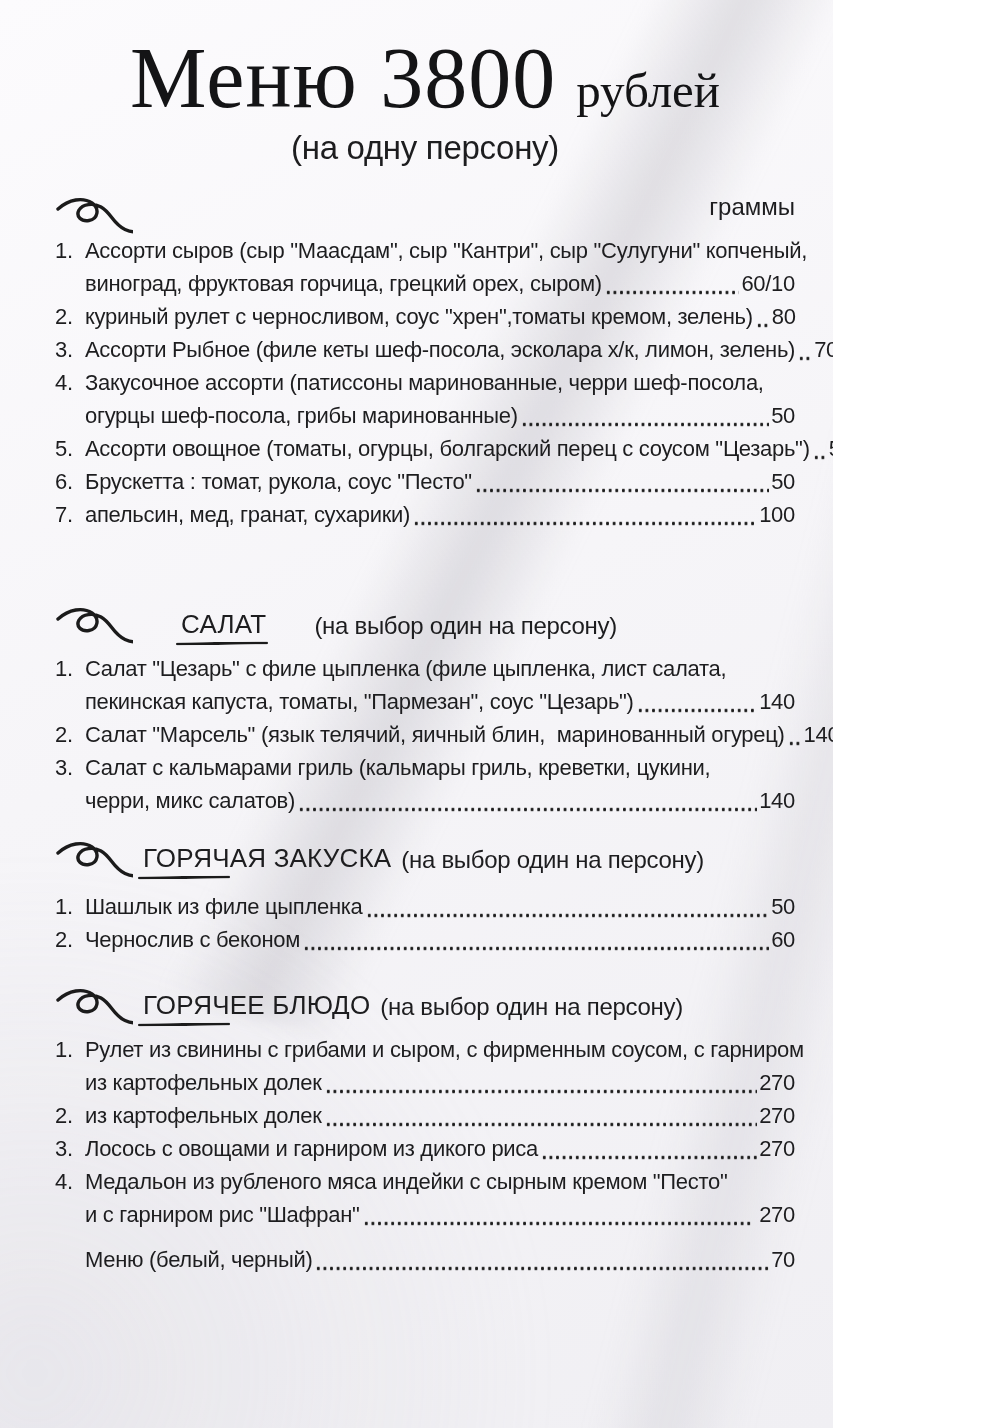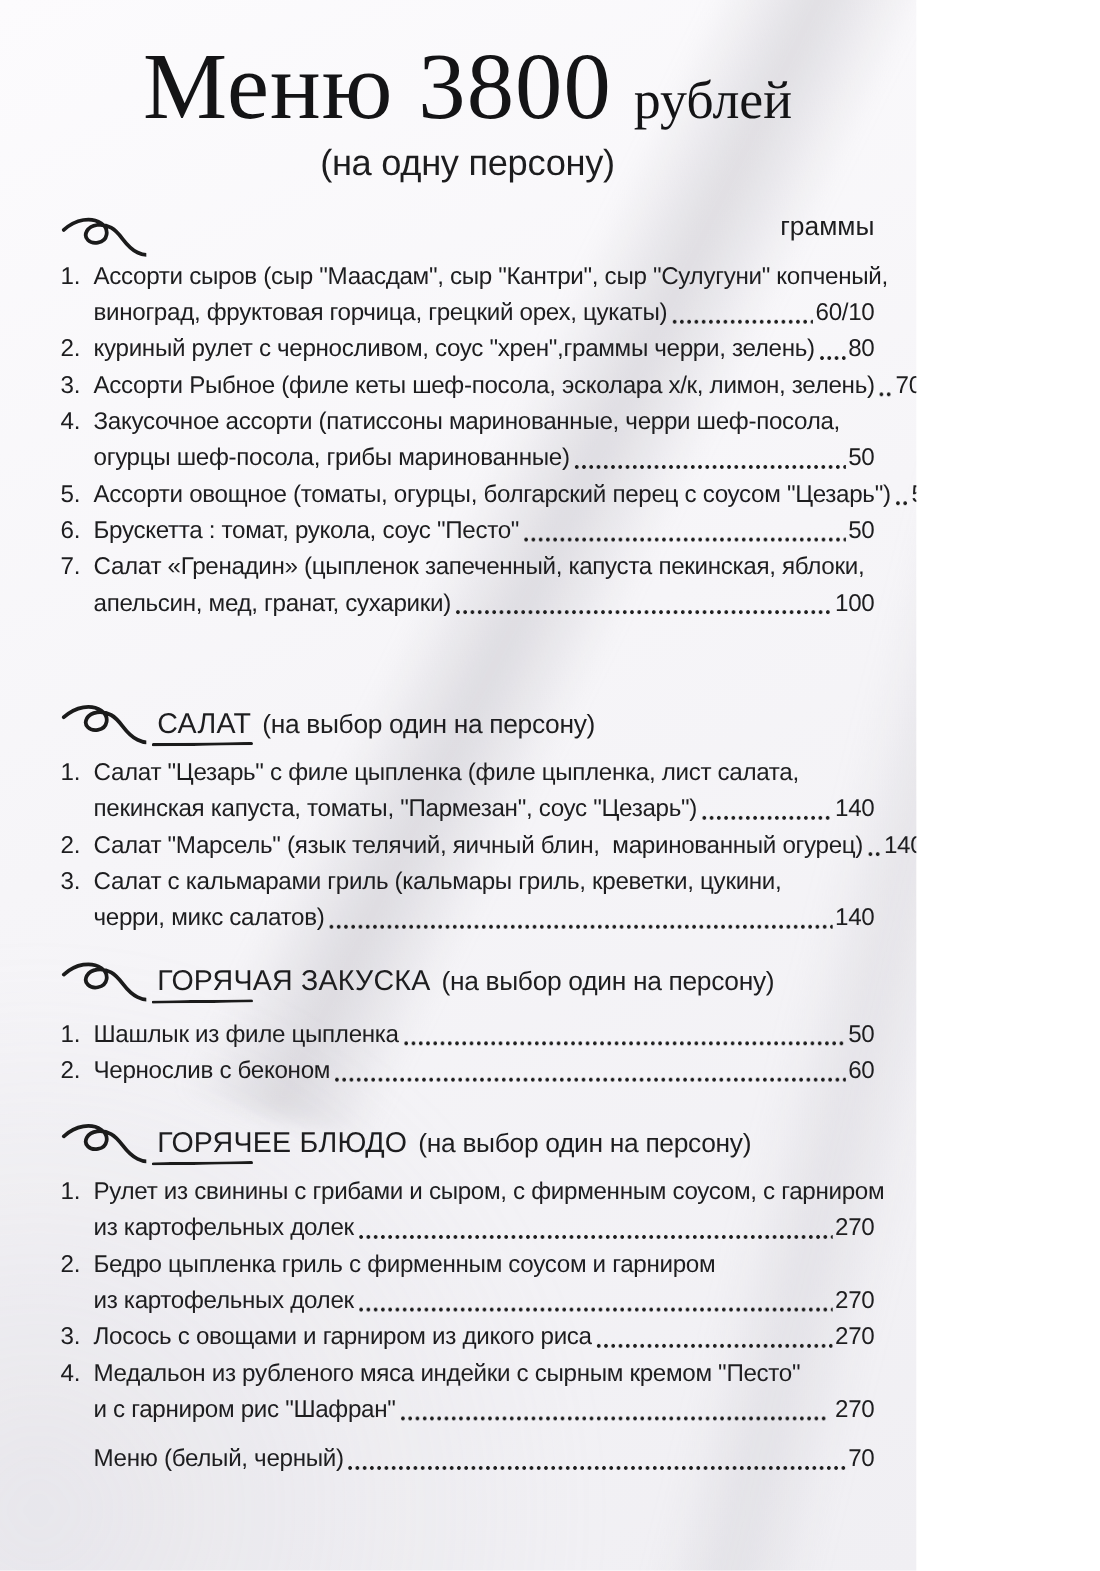--- a/index.html
+++ b/index.html
@@ -74,21 +74,21 @@
   .dots {
     flex: 1 1 14px; min-width: 14px; margin: 0 2px 0 3px;
     background-image: radial-gradient(circle, #1e1e1e 1.45px, rgba(0,0,0,0) 1.85px);
     background-size: 6.6px 6.6px; background-repeat: repeat-x;
     background-position: left calc(100% - 5px);
   }
   .grams { flex: 0 0 auto; white-space: pre; font-size: 22px; line-height: 33px; }
 
   
   .s0 .shead { margin-bottom: 4px; }
-  .s1 { margin-top: 72px; }  .s1 .shead { margin-bottom: 12px; }
+  .s1 { margin-top: 72px; }  .s1 .shead { margin-bottom: 12px; gap: 38px; }
   .s2 { margin-top: 20px; }  .s2 .shead { margin-bottom: 16px; }
   .s3 { margin-top: 28px; }  .s3 .shead { margin-bottom: 12px; }
   .s4 { margin-top: 12px; }
 </style>
 </head>
 <body>
 
 <div class="page">
   <div class="sw sw1"></div>
   <div class="sw sw2"></div>
@@ -107,27 +107,27 @@
             <svg class="flourish" viewBox="0 0 78 44">
               <path d="M3 16 C14 6, 28 4, 37 10 C45 15.5, 43 26, 34 27.5 C26.5 28.8, 20.5 23.5, 24 17 C27.5 11, 38 9.5, 46 14 C56 19.5, 58 31, 70 36.5 C73.5 38.2, 76 38.8, 78 38.8" fill="none" stroke="#1b1b1b" stroke-width="3.4" stroke-linecap="round"></path>
             </svg>
             <div class="units">граммы</div>
           </div>
           <div class="items">
             <div class="item">
               <span class="num">1.</span>
               <div class="ibody">
                 <div class="line">Ассорти сыров (сыр "Маасдам", сыр "Кантри", сыр "Сулугуни" копченый,</div>
-                <div class="line lastline"><span class="txt">виноград, фруктовая горчица, грецкий орех, цукаты)</span><span class="dots"></span><span class="grams">60/10</span></div>
-              </div>
-            </div>
-            <div class="item">
-              <span class="num">2.</span>
-              <div class="ibody">
-                <div class="line lastline"><span class="txt">куриный рулет с черносливом, соус "хрен",граммы черри, зелень)</span><span class="dots"></span><span class="grams">80</span></div>
+                <div class="line lastline"><span class="txt">виноград, фруктовая горчица, грецкий орех, сыром)</span><span class="dots"></span><span class="grams">60/10</span></div>
+              </div>
+            </div>
+            <div class="item">
+              <span class="num">2.</span>
+              <div class="ibody">
+                <div class="line lastline"><span class="txt">куриный рулет с черносливом, соус "хрен",томаты кремом, зелень)</span><span class="dots"></span><span class="grams">80</span></div>
               </div>
             </div>
             <div class="item">
               <span class="num">3.</span>
               <div class="ibody">
                 <div class="line lastline"><span class="txt">Ассорти Рыбное (филе кеты шеф-посола, эсколара х/к, лимон, зелень)</span><span class="dots"></span><span class="grams">70</span></div>
               </div>
             </div>
             <div class="item">
               <span class="num">4.</span>
@@ -144,21 +144,20 @@
             </div>
             <div class="item">
               <span class="num">6.</span>
               <div class="ibody">
                 <div class="line lastline"><span class="txt">Брускетта : томат, рукола, соус "Песто"</span><span class="dots"></span><span class="grams">50</span></div>
               </div>
             </div>
             <div class="item">
               <span class="num">7.</span>
               <div class="ibody">
-                <div class="line">Салат «Гренадин» (цыпленок запеченный, капуста пекинская, яблоки,</div>
                 <div class="line lastline"><span class="txt">апельсин, мед, гранат, сухарики)</span><span class="dots"></span><span class="grams">100</span></div>
               </div>
             </div>
           </div>
         </section>
         <section class="section s1">
           <div class="shead">
             <svg class="flourish" viewBox="0 0 78 44">
               <path d="M3 16 C14 6, 28 4, 37 10 C45 15.5, 43 26, 34 27.5 C26.5 28.8, 20.5 23.5, 24 17 C27.5 11, 38 9.5, 46 14 C56 19.5, 58 31, 70 36.5 C73.5 38.2, 76 38.8, 78 38.8" fill="none" stroke="#1b1b1b" stroke-width="3.4" stroke-linecap="round"></path>
             </svg>
@@ -223,21 +222,20 @@
             <div class="item">
               <span class="num">1.</span>
               <div class="ibody">
                 <div class="line">Рулет из свинины с грибами и сыром, с фирменным соусом, с гарниром</div>
                 <div class="line lastline"><span class="txt">из картофельных долек</span><span class="dots"></span><span class="grams">270</span></div>
               </div>
             </div>
             <div class="item">
               <span class="num">2.</span>
               <div class="ibody">
-                <div class="line">Бедро цыпленка гриль с фирменным соусом и гарниром</div>
                 <div class="line lastline"><span class="txt">из картофельных долек</span><span class="dots"></span><span class="grams">270</span></div>
               </div>
             </div>
             <div class="item">
               <span class="num">3.</span>
               <div class="ibody">
                 <div class="line lastline"><span class="txt">Лосось с овощами и гарниром из дикого риса</span><span class="dots"></span><span class="grams">270</span></div>
               </div>
             </div>
             <div class="item">

